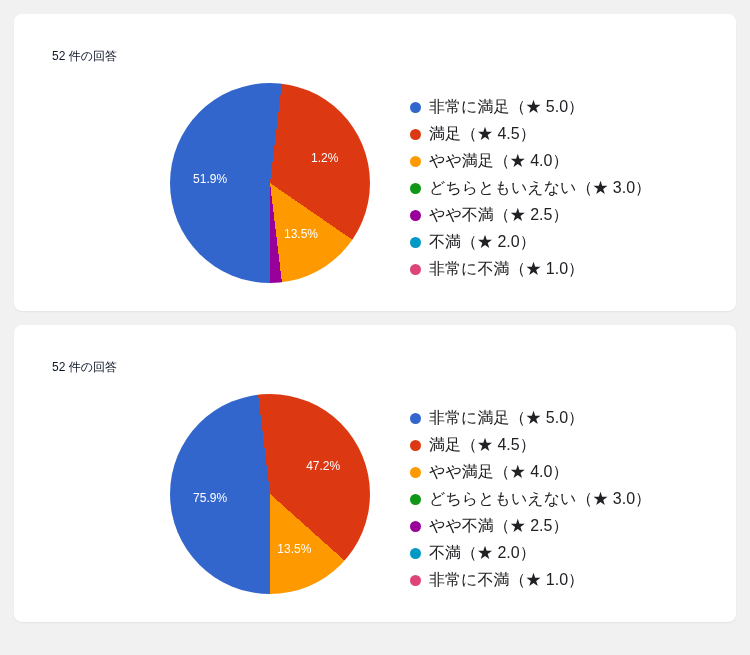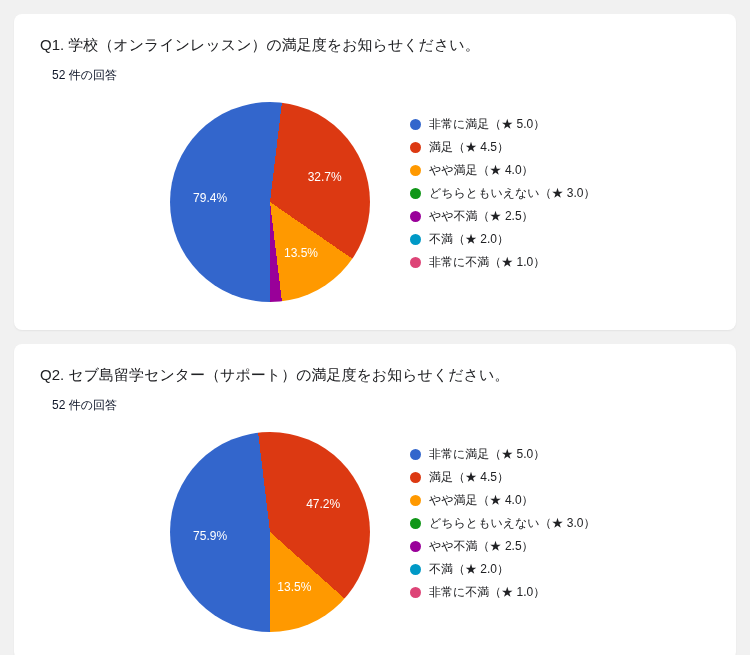--- a/index.html
+++ b/index.html
@@ -60,47 +60,46 @@
   }
   .legend {
     display: flex;
     flex-direction: column;
     gap: 6px;
     margin-top: 14px;
   }
   .legend-item {
     display: flex;
     align-items: center;
-    font-size: 12px;
+    font-size: 16px;
     color: #202124;
     gap: 8px;
   }
   .swatch {
     width: 11px;
     height: 11px;
     border-radius: 50%;
     display: inline-block;
     flex: 0 0 auto;
   }
 </style>
 </head>
 <body>
 
 <div class="page">
 
   <div class="card">
-    <div class="q-title">Q1. 学校（オンラインレッスン）の満足度をお知らせください。</div>
     <div class="q-sub">52 件の回答</div>
 
     <div class="chart-row">
       <div class="pie-box">
         <div class="pie" id="pie-1" style="background: conic-gradient(from 180deg, rgb(51, 102, 204) 0%, rgb(51, 102, 204) 51.9%, rgb(220, 57, 18) 51.9%, rgb(220, 57, 18) 84.6%, rgb(255, 153, 0) 84.6%, rgb(255, 153, 0) 98.1%, rgb(153, 0, 153) 98.1%, rgb(153, 0, 153) 100%);"></div>
 
-      <div class="pie-label" style="left: 40.1069px; top: 96.4207px; transform: translate(-50%, -50%);">79.4%</div>
-          <div class="pie-label" style="left: 154.684px; top: 75.3091px; transform: translate(-50%, -50%);">32.7%</div>
+      <div class="pie-label" style="left: 40.1069px; top: 96.4207px; transform: translate(-50%, -50%);">51.9%</div>
+          <div class="pie-label" style="left: 154.684px; top: 75.3091px; transform: translate(-50%, -50%);">1.2%</div>
           <div class="pie-label" style="left: 131.028px; top: 151.354px; transform: translate(-50%, -50%);">13.5%</div>
         </div>
       <div class="legend" id="legend-1">
           <div class="legend-item">
             <span class="swatch" style="background: rgb(51, 102, 204);"></span>
             <span>非常に満足（★ 5.0）</span>
           </div>
           <div class="legend-item">
             <span class="swatch" style="background: rgb(220, 57, 18);"></span>
             <span>満足（★ 4.5）</span>
@@ -123,21 +122,20 @@
           </div>
           <div class="legend-item">
             <span class="swatch" style="background: rgb(221, 68, 119);"></span>
             <span>非常に不満（★ 1.0）</span>
           </div>
         </div>
     </div>
   </div>
 
   <div class="card">
-    <div class="q-title">Q2. セブ島留学センター（サポート）の満足度をお知らせください。</div>
     <div class="q-sub">52 件の回答</div>
 
     <div class="chart-row">
       <div class="pie-box">
         <div class="pie" id="pie-2" style="background: conic-gradient(from 180deg, rgb(51, 102, 204) 0%, rgb(51, 102, 204) 48.1%, rgb(220, 57, 18) 48.1%, rgb(220, 57, 18) 86.6%, rgb(255, 153, 0) 86.6%, rgb(255, 153, 0) 100.1%);"></div>
       <div class="pie-label" style="left: 40.1069px; top: 103.579px; transform: translate(-50%, -50%);">75.9%</div>
           <div class="pie-label" style="left: 153.201px; top: 72.2579px; transform: translate(-50%, -50%);">47.2%</div>
           <div class="pie-label" style="left: 124.347px; top: 154.838px; transform: translate(-50%, -50%);">13.5%</div>
         </div>
       <div class="legend" id="legend-2">

